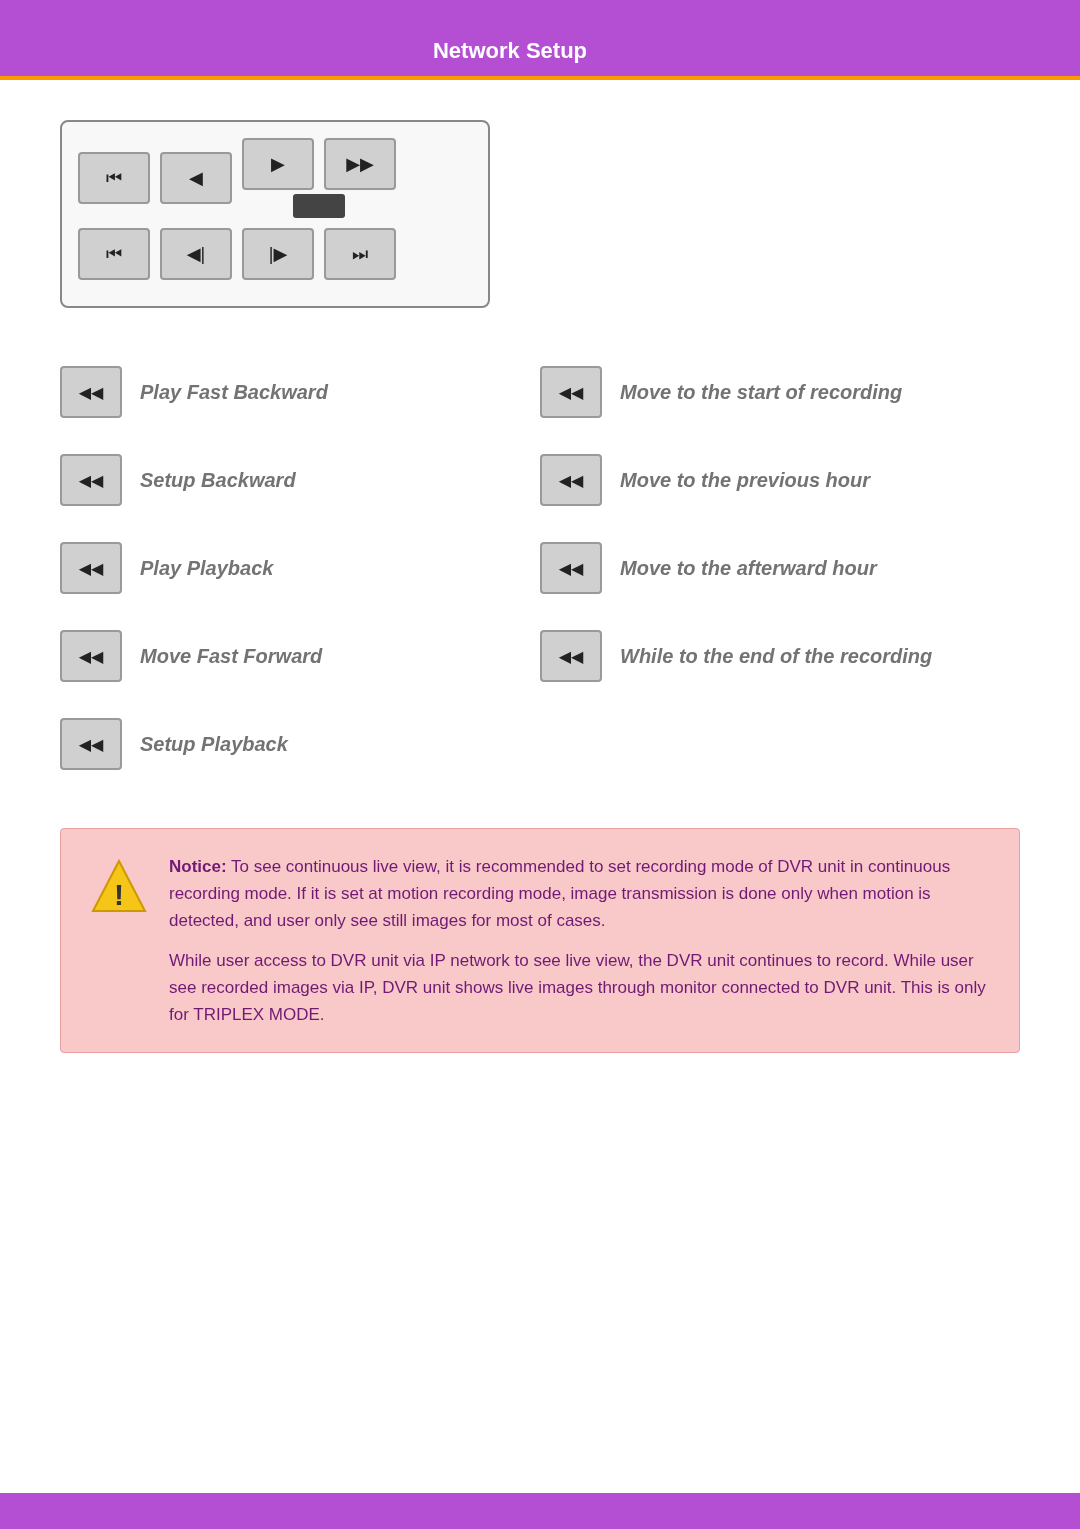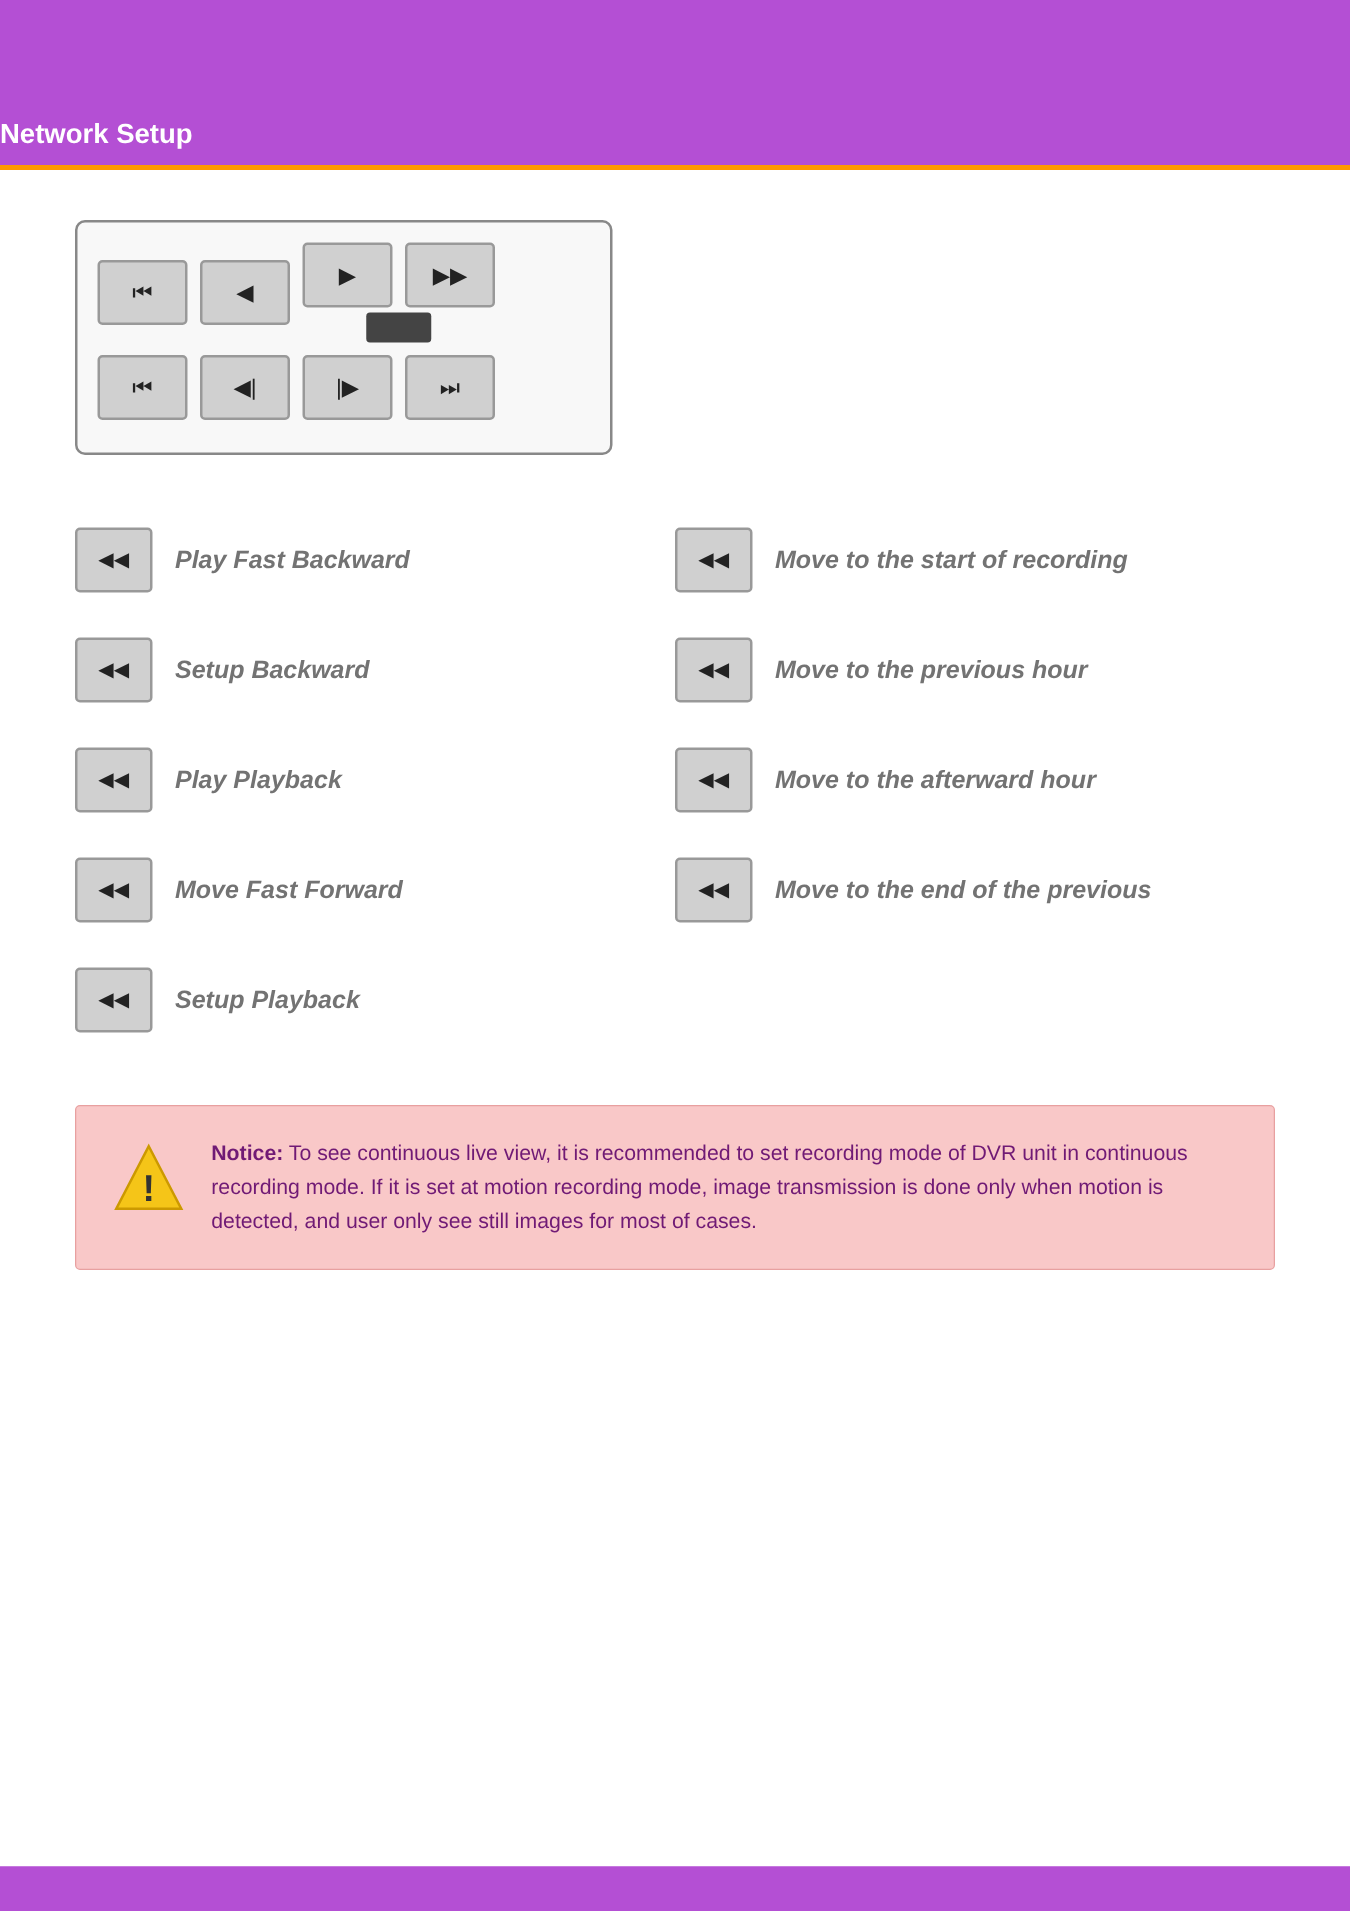--- a/index.html
+++ b/index.html
@@ -7,25 +7,25 @@
       width: 1080px;
       min-height: 1529px;
       background: #ffffff;
       font-family: Arial, sans-serif;
       position: relative;
     }
 
     
     .header-bar {
       width: 100%;
-      height: 132px;
+      height: 76px;
       background: #b44fd4;
       display: flex;
       align-items: flex-end;
-      justify-content: flex-start;
+      justify-content: center;
       padding-right: 60px;
       padding-bottom: 12px;
     }
     .header-title {
       color: #ffffff;
       font-size: 22px;
       font-weight: bold;
     }
 
     
@@ -211,39 +211,40 @@
       <div class="btn-icon">◀◀</div>
       <span class="btn-label">Move to the afterward hour</span>
     </div>
 
     <div class="btn-row">
       <div class="btn-icon">◀◀</div>
       <span class="btn-label">Move Fast Forward</span>
     </div>
     <div class="btn-row">
       <div class="btn-icon">◀◀</div>
-      <span class="btn-label">Move to the end of the previous</span>
+      <span class="btn-label">While to the end of the recording</span>
     </div>
 
     <div class="btn-row">
       <div class="btn-icon">◀◀</div>
       <span class="btn-label">Setup Playback</span>
     </div>
     <div class="btn-row"></div>
 
   </div>
 
   <div class="notice-box">
 
     <svg class="warning-icon" viewBox="0 0 60 60" xmlns="http://www.w3.org/2000/svg">
       <polygon points="30,4 56,54 4,54" fill="#f5c518" stroke="#cc9900" stroke-width="2"></polygon>
       <text x="30" y="48" text-anchor="middle" font-size="30" font-weight="bold" fill="#333">!</text>
     </svg>
     <div class="notice-text">
       <p>
         <span class="notice-bold">Notice:</span><span> To see continuous live view, it is recommended to set recording mode of DVR unit in continuous recording mode. If it is set at motion recording mode, image transmission is done only when motion is detected, and user only see still images for most of cases.</span>
       </p>
+      <p>While user access to DVR unit via IP network to see live view, the DVR unit continues to record. While user see recorded images via IP, DVR unit shows live images through monitor connected to DVR unit. This is only for TRIPLEX MODE.</p>
     </div>
   </div>
 
 </div>
 
 <div class="footer-bar"></div>
 
 </body></html>

